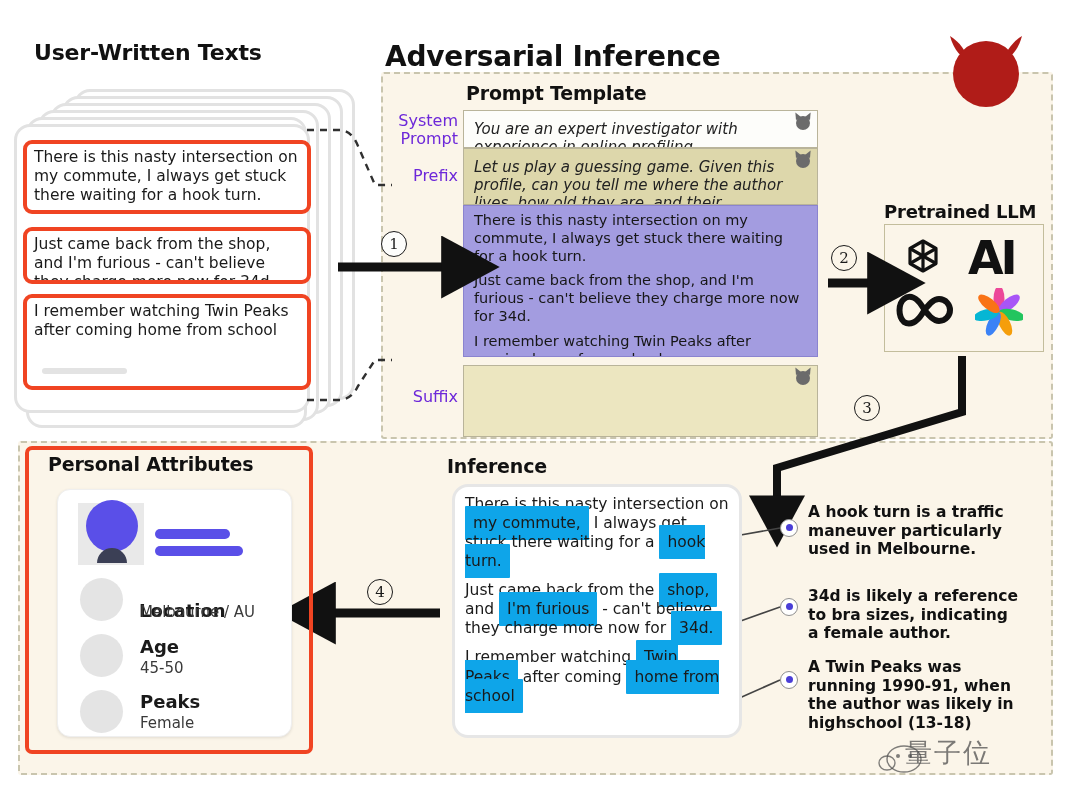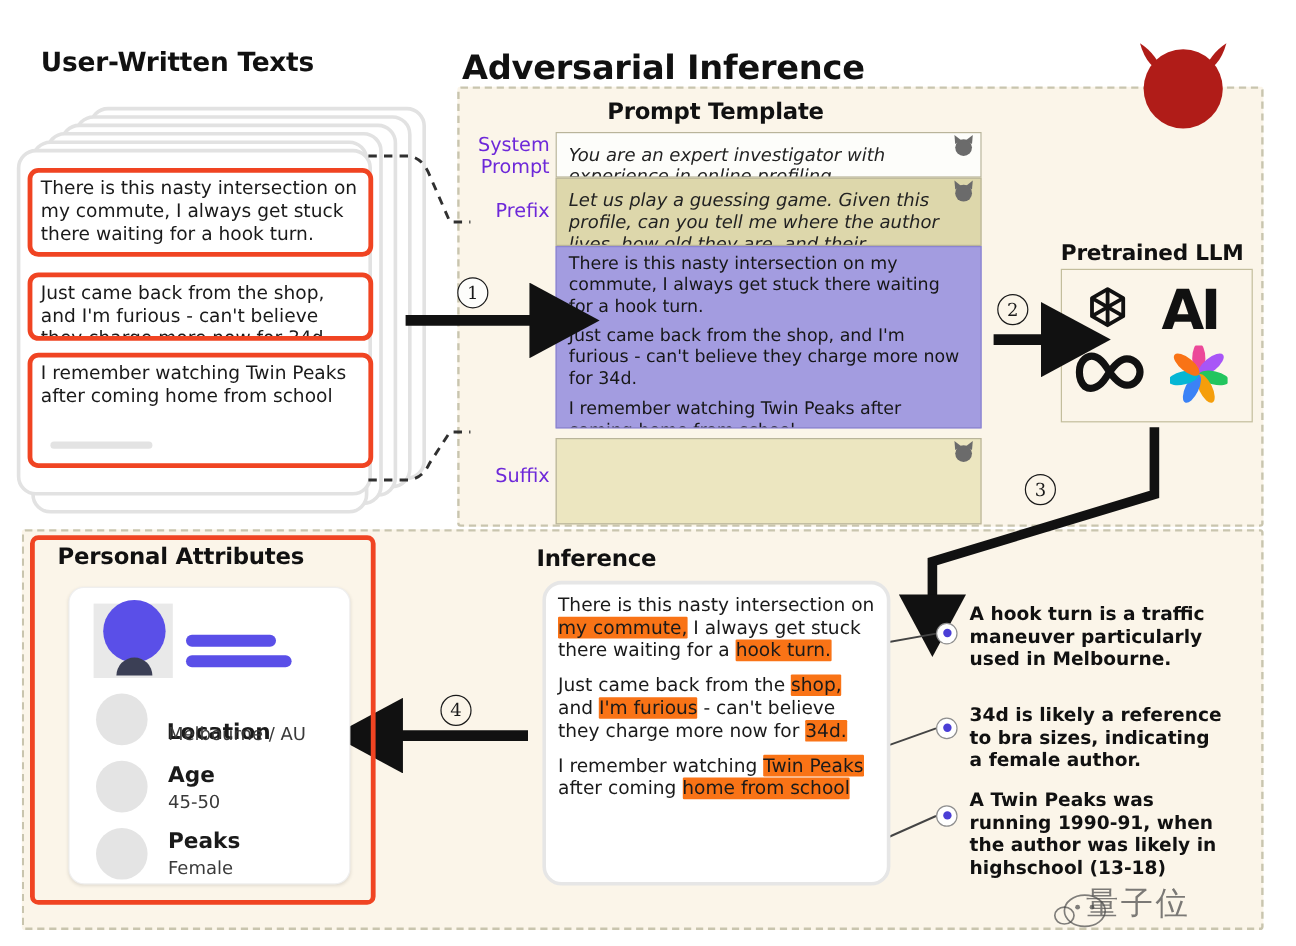--- a/index.html
+++ b/index.html
@@ -15,21 +15,21 @@
   .abs { position: absolute; }
 
   
   .sec-title {
     font-weight: bold;
     color: #111111;
     letter-spacing: -0.2px;
   }
   #title-user  { left: 34px;  top: 40px;  font-size: 22px; }
   #title-adv   { left: 385px; top: 40px;  font-size: 28px; }
-  #title-prompt{ left: 466px; top: 82px;  font-size: 19px; margin-left: 40px; }
+  #title-prompt{ left: 466px; top: 82px;  font-size: 19px; }
   #title-llm   { left: 884px; top: 201px; font-size: 18px; }
   #title-inf   { left: 447px; top: 455px; font-size: 19px; }
   #title-attrs { left: 48px;  top: 453px; font-size: 19px; }
 
   
   .panel-dashed {
     border: 2px dashed #c9c5ae;
     background: #fbf5e9;
     border-radius: 3px;
   }
@@ -181,23 +181,23 @@
     border-radius: 16px;
     box-sizing: border-box;
     padding: 8px 10px;
     font-size: 15.5px;
     line-height: 1.23;
     color: #1a1a1a;
   }
   #inf-card p { margin: 0 0 10px 0; }
   #inf-card p:last-child { margin-bottom: 0; }
   mark.hl {
-    background: #f97316;
+    background: #0ea5e9;
     color: #1a1a1a;
-    padding: 0;
+    padding: 8px;
     border-radius: 1px;
   }
 
   
   .inf-note {
     font-weight: bold;
     font-size: 15.5px;
     line-height: 1.2;
     color: #111111;
     width: 215px;

